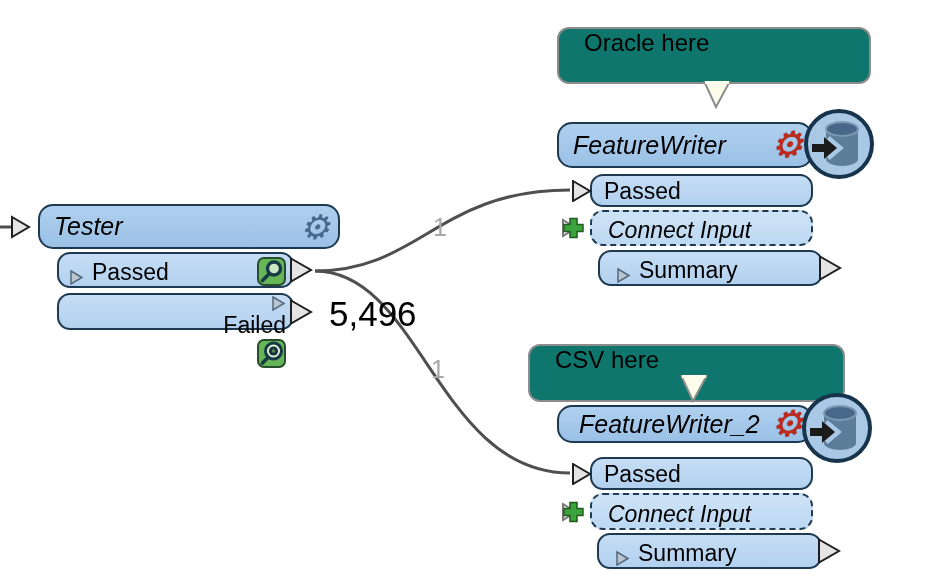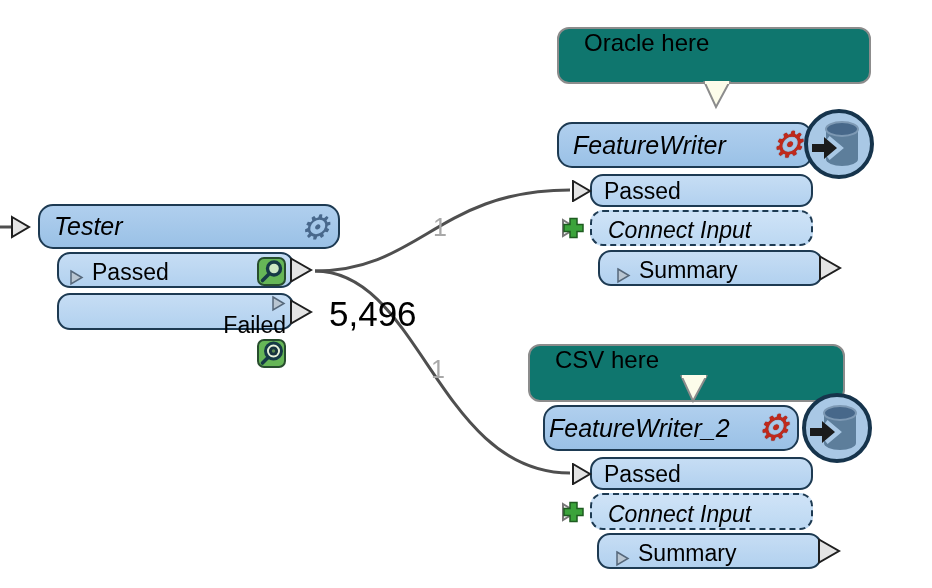--- a/index.html
+++ b/index.html
@@ -161,21 +161,21 @@
   </div>
 
   <div class="bubble" style="left:528px; top:320px; width:317px; height:58px;margin-top:24px;">
     <span>CSV here</span>
   </div>
   <svg class="bubble-tail" style="left:678px; top:375px;" width="34" height="30">
     <path d="M3,0 L15,26 L29,0" fill="#fcfcea" stroke="#8c8c8c" stroke-width="2"></path>
     <rect x="4" y="0" width="24" height="3" fill="#fcfcea"></rect>
   </svg>
 
-  <div class="node-header" style="left:543px; top:405px; width:256px; height:46px; padding-left:4px;">
+  <div class="node-header" style="left:557px; top:405px; width:256px; height:38px; padding-left:20px;">
     <span>FeatureWriter_2</span>
     <span class="gear red">⚙</span>
   </div>
   <div class="badge" style="left:802px; top:393px;">
     <svg width="58" height="54" viewBox="0 0 58 54">
       <path d="M16,12 v30 a16,7 0 0 0 32,0 v-30" fill="#5d7e9b"></path>
       <ellipse cx="32" cy="12" rx="16" ry="7" fill="#47688a" stroke="#7d99b4" stroke-width="2"></ellipse>
       <polyline points="18,21 30,31 18,41" fill="none" stroke="#a9c8e5" stroke-width="5"></polyline>
       <path d="M2,27 h12 v-7 l13,11 -13,11 v-7 h-12 z" fill="#1b1b1b"></path>
     </svg>

